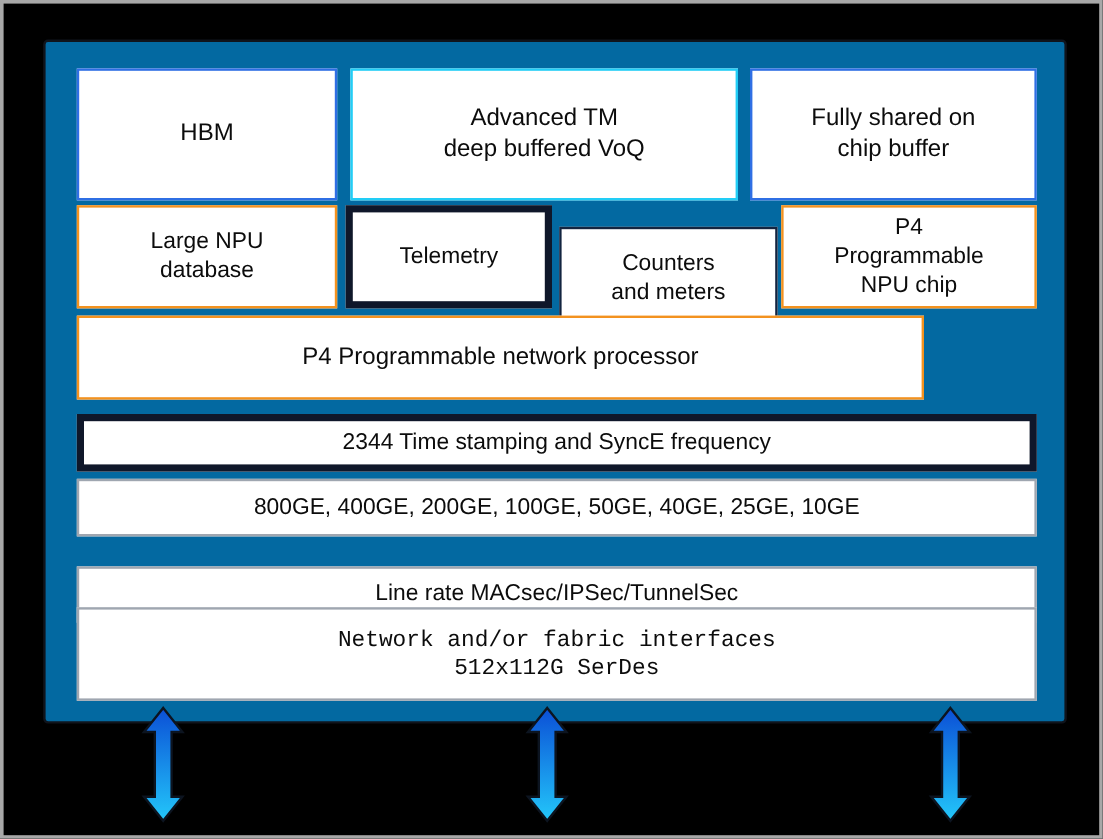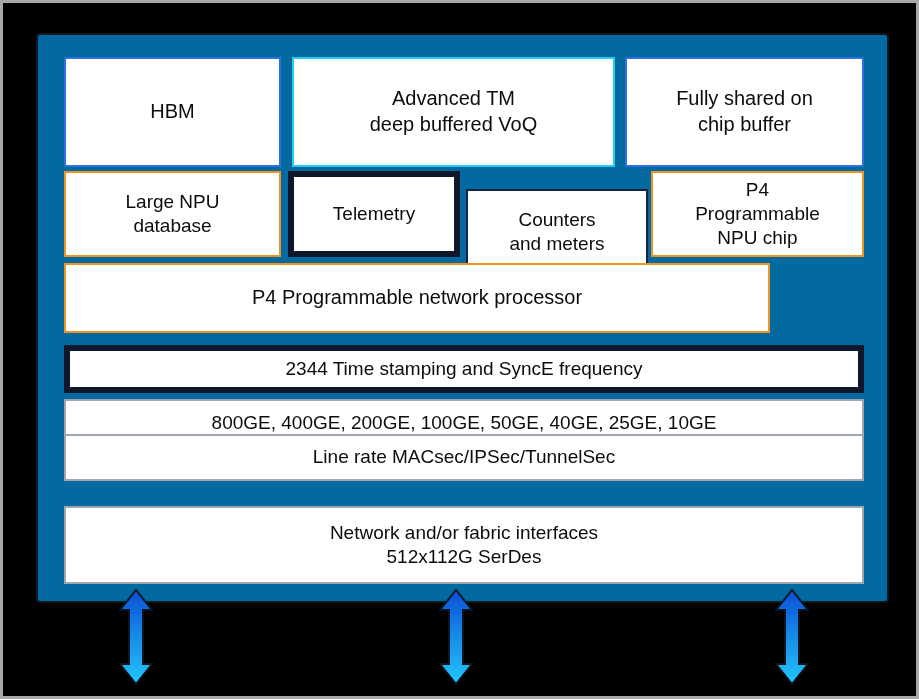--- a/index.html
+++ b/index.html
@@ -83,23 +83,23 @@
     <div class="box b-orange fs19" style="left:613px; top:136px; width:213px; height:86px;">P4
 Programmable
 NPU chip</div>
 
     <div class="box b-orange fs20" style="left:26px; top:228px; width:706px; height:70px;">P4 Programmable network processor</div>
 
     <div class="box b-slate fs19" style="left:26px; top:310px; width:800px; height:48px;">2344 Time stamping and SyncE frequency</div>
 
     <div class="box b-gray fs19" style="left:26px; top:364px; width:800px; height:48px;">800GE, 400GE, 200GE, 100GE, 50GE, 40GE, 25GE, 10GE</div>
 
-    <div class="box b-gray fs19" style="left:26px; top:399px; width:800px; height:47px;">Line rate MACsec/IPSec/TunnelSec</div>
+    <div class="box b-gray fs19" style="left:26px; top:437px; width:800px; height:47px;">Line rate MACsec/IPSec/TunnelSec</div>
 
-    <div class="box b-gray fs19" style="left:26px; top:471px; width:800px; height:78px;">Network and/or fabric interfaces
+    <div class="box b-gray fs19" style="left:26px; top:471px; width:800px; height:78px;font-family:Liberation Mono, monospace;">Network and/or fabric interfaces
 512x112G SerDes</div>
 
   </div>
 
   <svg class="arrow" style="left:115px; top:585px;" width="36" height="98" viewBox="0 0 36 98">
     <defs>
       <linearGradient id="gradL" x1="0" y1="0" x2="0" y2="1">
         <stop offset="0%" stop-color="#0b4fd6"></stop>
         <stop offset="100%" stop-color="#23c7fa"></stop>
       </linearGradient>

